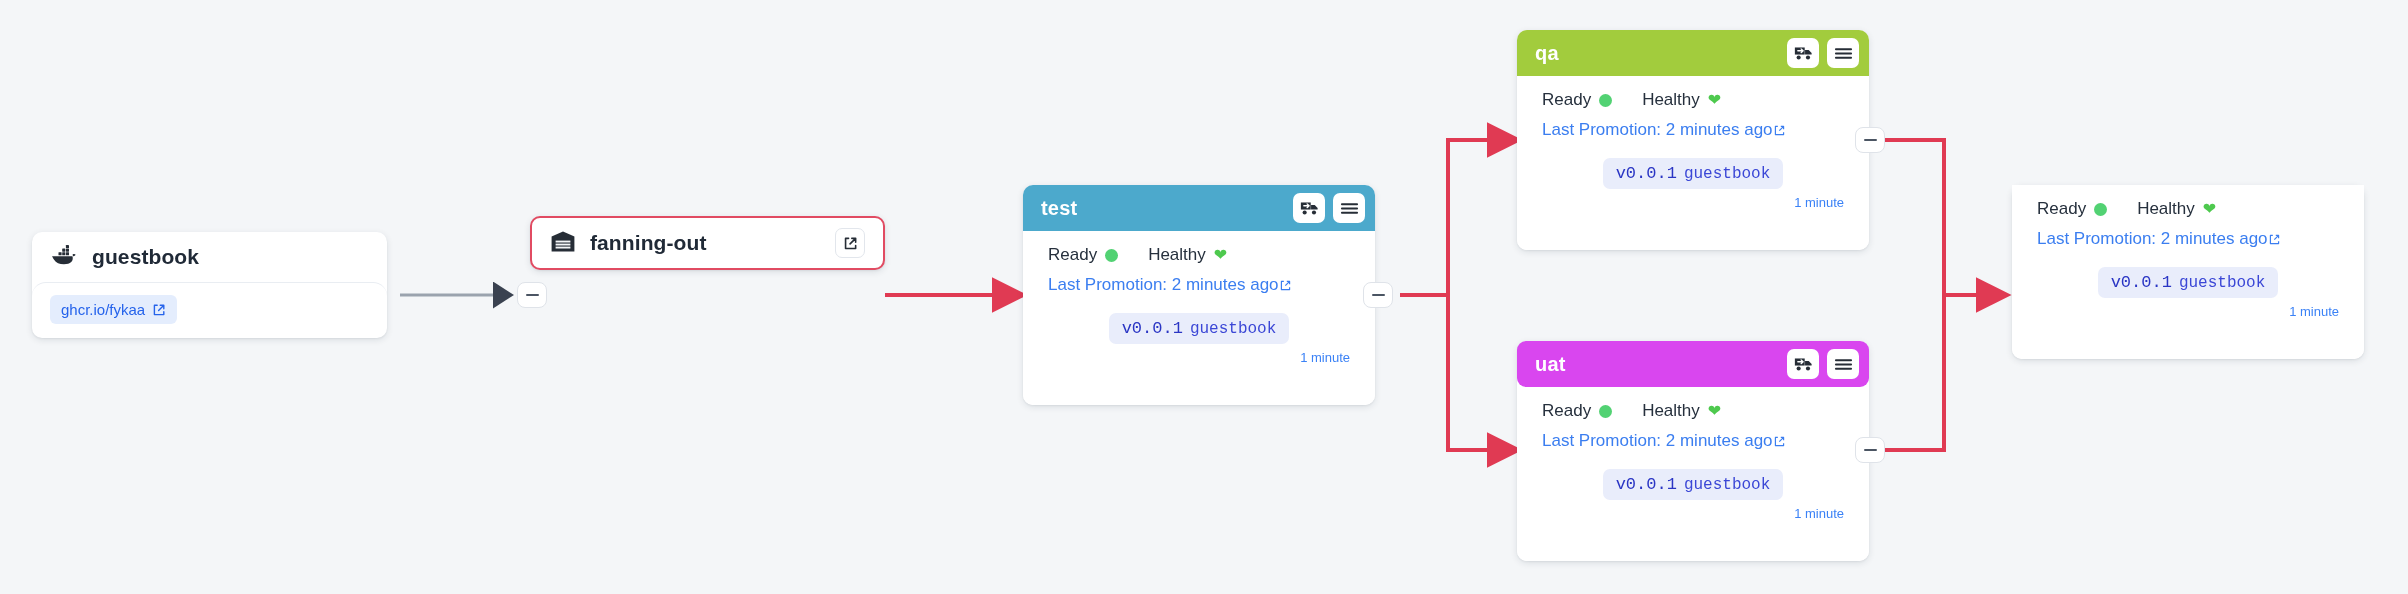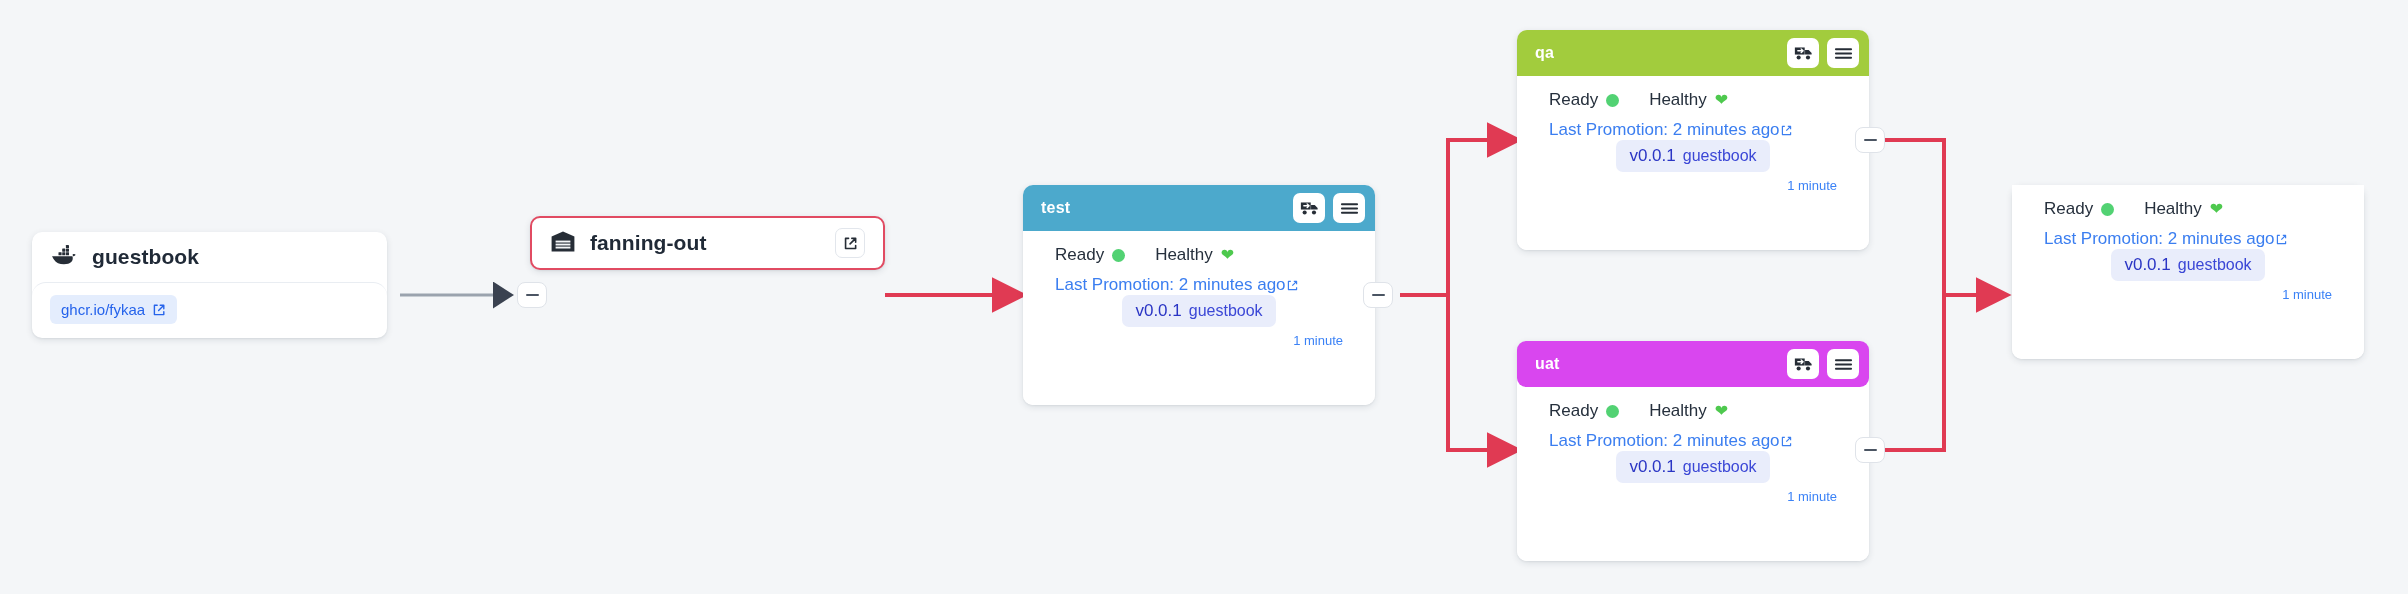--- a/index.html
+++ b/index.html
@@ -29,30 +29,30 @@
   .refresh-btn { display:inline-flex; align-items:center; gap:9px; height: 33px; padding: 0 16px;
                  border:1px solid #e2e6ec; border-radius: 7px; background:#fff; cursor:pointer;
                  font-size: 17px; font-weight: 600; color:#202a37; font-family:"Liberation Sans",sans-serif; }
   .repo-chip { display:inline-flex; align-items:center; gap:7px; background:#e4edfd; color:#2563eb;
                border-radius: 6px; padding: 6px 11px; font-size: 15px; cursor:pointer; }
 
   
   .stage { width: 352px; border-radius: 10px; overflow: visible; }
   .stage-head { height: 46px; border-radius: 10px 10px 0 0; display:flex; align-items:center;
                 padding: 0 10px 0 18px; }
-  .stage-name { font-size: 16px; font-weight: 700; color:#fff; letter-spacing:.2px; flex:1; }
+  .stage-name { font-size: 20px; font-weight: 700; color:#fff; letter-spacing:.2px; flex:1; }
   .stage-head .hbtn { width: 32px; height: 30px; background:#fff; border-radius: 7px;
                       display:flex; align-items:center; justify-content:center; cursor:pointer; margin-left: 8px; }
-  .stage-body { background:#fff; border-radius: 0 0 10px 10px; padding: 14px 32px 16px; }
+  .stage-body { background:#fff; border-radius: 0 0 10px 10px; padding: 14px 25px 16px; }
   .status-row { display:flex; align-items:center; gap: 30px; margin-bottom: 10px; }
   .status-item { display:flex; align-items:center; gap: 8px; font-size: 17px; color:#26303d; }
   .dot-ready { width: 13px; height: 13px; border-radius:50%; background:#52d273; display:inline-block; }
   .heart { color:#4ec94e; font-size: 16px; line-height: 1; }
   .promo-link { display:flex; align-items:center; color:#3b7ef0; font-size: 17px; cursor:pointer; }
-  .freight-wrap { display:flex; justify-content:center; margin-top: 0; }
+  .freight-wrap { display:flex; justify-content:center; margin-top: 18px; font-family: Liberation Mono, monospace; }
   .freight-chip { background:#e9edfb; border-radius: 7px; padding: 6px 13px; display:inline-flex;
                   align-items:baseline; gap:7px; cursor:pointer; }
   .freight-ver { font-size: 17px; color:#2a35c4; font-weight: 500; }
   .freight-name { font-size: 16px; color:#3b47d6; }
   .freight-age { text-align:right; font-size: 13px; color:#3b82f6; margin-top: 6px; }
 
   
   .collapse-btn { position:absolute; width: 30px; height: 26px; background:#fff;
                   border: 1.5px solid #dfe3e9; border-radius: 8px; display:flex;
                   align-items:center; justify-content:center; cursor:pointer; z-index: 6; }

